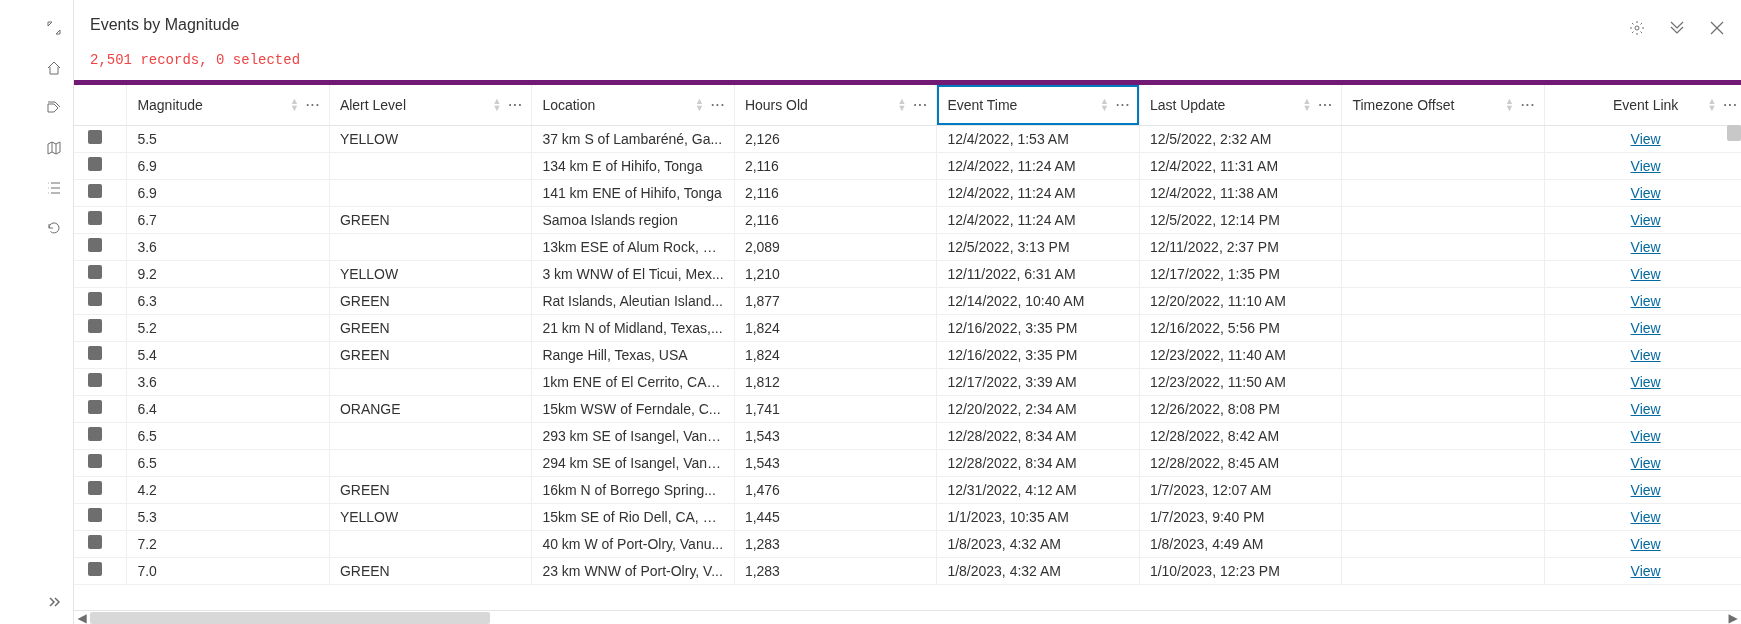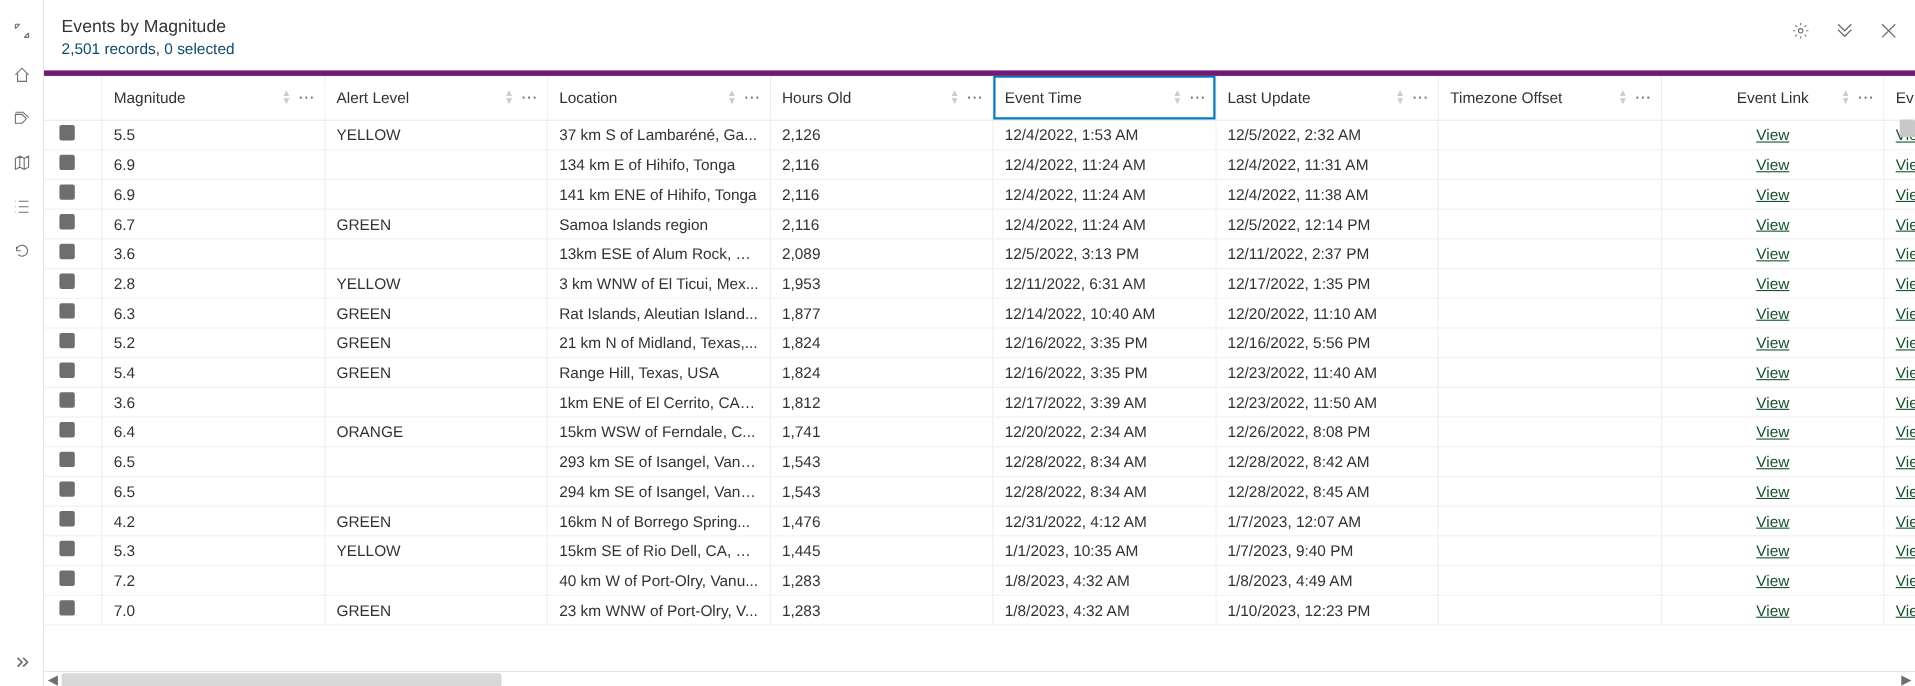--- a/index.html
+++ b/index.html
@@ -1,26 +1,26 @@
 <!DOCTYPE html>
 <html><head>
 <meta charset="utf-8">
 <style>
 * { box-sizing: border-box; margin: 0; padding: 0; }
 body { font-family: "Avenir Next", -apple-system, BlinkMacSystemFont, "Segoe UI", sans-serif; font-size: 14px; color: #323232; background: #fff; }
-.app { display: flex; width: 1741px; height: 624px; }
+.app { display: flex; width: 1741px; height: 624px; padding-left: 34px; }
 .rail { width: 40px; border-right: 1px solid #e5e5e5; display: flex; flex-direction: column; align-items: center; padding-top: 20px; gap: 24px; position: relative; }
 .rail-icon { width: 16px; height: 16px; display: flex; align-items: center; justify-content: center; color: #6e6e6e; cursor: pointer; }
 .rail-spacer { flex: 1; }
 .rail-bottom { position: absolute; bottom: 14px; }
 .main { flex: 1; display: flex; flex-direction: column; overflow: hidden; }
 .header { display: flex; align-items: flex-start; padding: 16px 16px 12px 16px; }
 .title-block { flex: 1; }
 .title { font-size: 16px; font-weight: 500; color: #323232; }
-.subtitle { font-size: 14px; color: #0c4a6e; margin-top: 2px; }
+.subtitle { font-size: 14px; color: #ef4444; margin-top: 18px; font-family: Liberation Mono, monospace; }
 .header-actions { display: flex; align-items: center; gap: 24px; padding-top: 4px; }
 .header-icon { width: 16px; height: 16px; color: #6e6e6e; cursor: pointer; display:flex; align-items:center; justify-content:center;}
 .table-wrap { flex: 1; overflow: auto; border-top: 5px solid #701a75; position: relative; }
 table { border-collapse: collapse; width: 1741px; table-layout: fixed; }
 th, td { text-align: left; padding: 0 10px; border-right: 1px solid #eee; white-space: nowrap; overflow: hidden; text-overflow: ellipsis; }
 th { height: 40px; font-weight: 400; color: #323232; position: relative; background: #fff; border-bottom: 1px solid #e5e5e5; font-size: 14px; }
 td { height: 27px; font-size: 14px; border-bottom: 1px solid #f0f0f0; }
 .col-check { width: 47px; }
 .col-mag { width: 180px; }
 .col-alert { width: 180px; }
@@ -28,21 +28,21 @@
 .col-hours { width: 180px; }
 .col-etime { width: 180px; }
 .col-lupd { width: 180px; }
 .col-tz { width: 180px; }
 .col-elink { width: 180px; text-align: center; }
 .col-over { width: 60px; }
 th.active { outline: 2px solid #007ac2; outline-offset: -2px; }
 .sort-icons { position: absolute; right: 30px; top: 50%; transform: translateY(-50%); display:flex; flex-direction:column; gap:0; line-height:7px; color:#ccc; font-size:9px;}
 .th-menu { position: absolute; right: 8px; top: 50%; transform: translateY(-50%); color: #6e6e6e; letter-spacing: 1px; font-weight:700; font-size:12px; cursor:pointer;}
 .checkbox { width: 14px; height: 14px; background: #6e6e6e; border-radius: 2px; display:inline-block; margin-left:4px;}
-.link { color: #14532d; text-decoration: underline; cursor: pointer; }
+.link { color: #0369a1; text-decoration: underline; cursor: pointer; }
 .hscroll { height: 14px; border-top: 1px solid #e5e5e5; display:flex; align-items:center; position:relative;}
 .hscroll-track { flex:1; height:14px; position:relative;}
 .hscroll-thumb { position:absolute; left:0; top:1px; height:12px; width:400px; background:#d8d8d8; border-radius:2px;}
 .hscroll-arrow { width:16px; color:#6e6e6e; font-size:12px; text-align:center; cursor:pointer;}
 .vscroll { position:absolute; right:0; top:40px; width:14px; height:16px; background:#c8c8c8; border-radius:2px;}
 svg { display:block; }
 </style>
 </head>
 <body>
 
@@ -218,24 +218,24 @@
               <td class="col-loc">13km ESE of Alum Rock, C...</td>
               <td class="col-hours">2,089</td>
               <td class="col-etime">12/5/2022, 3:13 PM</td>
               <td class="col-lupd">12/11/2022, 2:37 PM</td>
               <td class="col-tz"></td>
               <td class="col-elink"><span class="link">View</span></td>
               <td class="col-over"><span class="link">Vie</span></td>
             </tr>
             <tr>
               <td class="col-check"><span class="checkbox"></span></td>
-              <td class="col-mag">2.8</td>
+              <td class="col-mag">9.2</td>
               <td class="col-alert">YELLOW</td>
               <td class="col-loc">3 km WNW of El Ticui, Mex...</td>
-              <td class="col-hours">1,953</td>
+              <td class="col-hours">1,210</td>
               <td class="col-etime">12/11/2022, 6:31 AM</td>
               <td class="col-lupd">12/17/2022, 1:35 PM</td>
               <td class="col-tz"></td>
               <td class="col-elink"><span class="link">View</span></td>
               <td class="col-over"><span class="link">Vie</span></td>
             </tr>
             <tr>
               <td class="col-check"><span class="checkbox"></span></td>
               <td class="col-mag">6.3</td>
               <td class="col-alert">GREEN</td>

